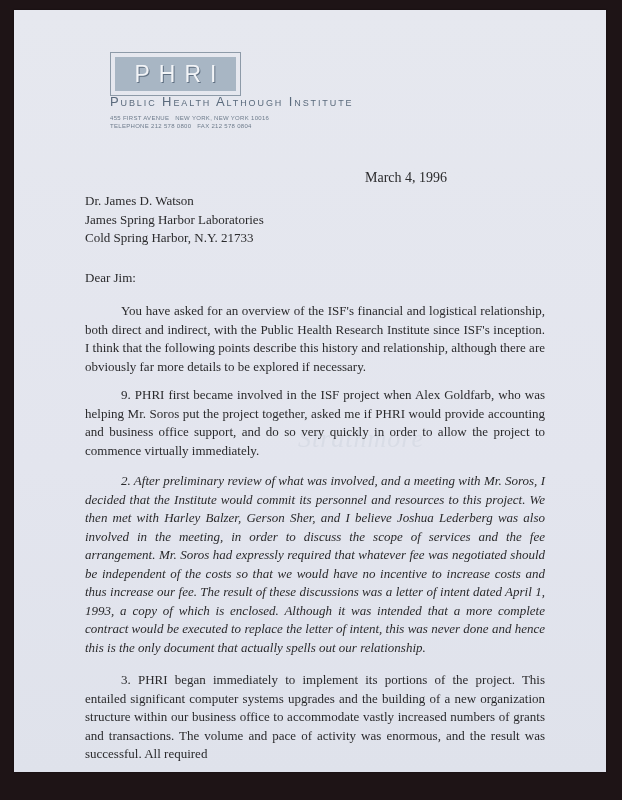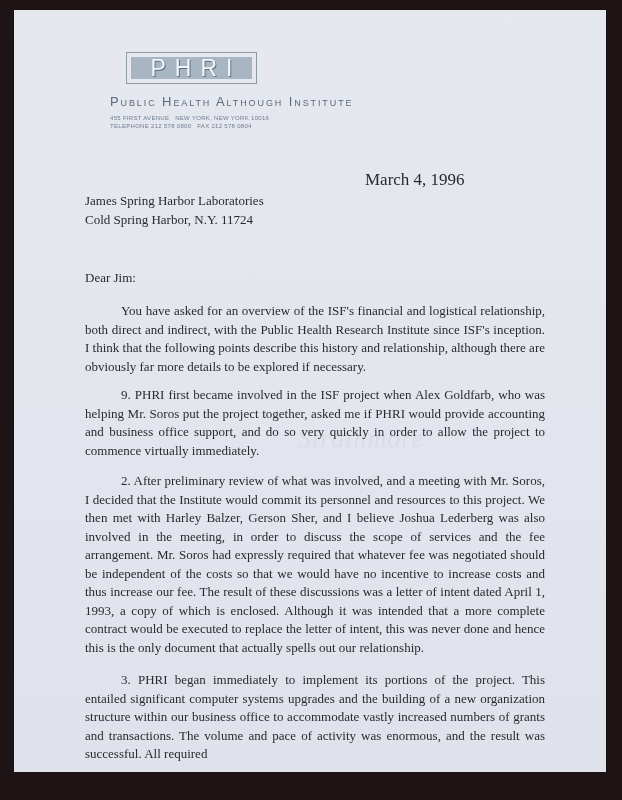--- a/index.html
+++ b/index.html
@@ -12,22 +12,22 @@
   }
   .page {
     position: absolute;
     left: 14px; top: 10px;
     width: 592px; height: 762px;
     background: linear-gradient(180deg, #e6e8ef 0%, #e3e5ee 60%, #dfe2eb 100%);
     box-shadow: 0 0 2px rgba(0,0,0,0.4);
   }
   .logo-outer {
     position: absolute;
-    left: 112px; top: 42px;
-    width: 131px; height: 32px;
+    left: 96px; top: 42px;
+    width: 131px; height: 44px;
     border: 1px solid #8d9aa8;
     box-sizing: border-box;
   }
   .logo-inner {
     position: absolute;
     left: 4px; top: 4px; right: 4px; bottom: 4px;
     background: #a8b6c4;
     display: flex; align-items: center; justify-content: center;
   }
   .logo-text {
@@ -55,37 +55,37 @@
     font-family: "Liberation Sans", "DejaVu Sans", sans-serif;
     font-size: 6px;
     letter-spacing: 0.3px;
     color: #6e7c8c;
     line-height: 8px;
     white-space: pre;
   }
   .date {
     position: absolute;
     left: 351px; top: 160px;
-    font-size: 17px; color: #2a2a2c;
+    font-size: 14px; color: #2a2a2c;
   }
   .text {
     position: absolute;
     left: 71px;
     width: 460px;
     font-size: 13px;
     line-height: 18.5px;
     color: #2a2a2c;
   }
   .addr { top: 182px; }
   .addr div { white-space: nowrap; }
   .salutation { top: 259px; }
   .para { text-align: justify; text-align-last: left; }
   .p0 { top: 292px; }
   .p1 { top: 376px; }
-  .p2 { top: 462px; }
+  .p2 { top: 462px; font-style: italic; }
   .p3 { top: 661px; }
   .para .indent { display: inline-block; width: 36px; }
   .watermark {
     position: absolute;
     left: 284px; top: 414px;
     font-family: "Liberation Serif", serif;
     font-style: italic;
     font-size: 26px;
     color: rgba(150,160,180,0.13);
     letter-spacing: 1px;
@@ -106,22 +106,23 @@
   <div class="org-name">Public Health Although Institute</div>
 
   <div class="org-addr"><span>455 FIRST AVENUE   NEW YORK, NEW YORK 10016</span>
 <span>TELEPHONE 212 578 0800   FAX 212 578 0804</span></div>
 
   <div class="watermark">Strathmore</div>
 
   <div class="date">March 4, 1996</div>
 
   <div class="text addr">
+    <div>Dr. James D. Watson</div>
     <div>James Spring Harbor Laboratories</div>
-    <div>Cold Spring Harbor, N.Y. 11724</div>
+    <div>Cold Spring Harbor, N.Y. 21733</div>
   </div>
 
   <div class="text para p0"><span class="indent"></span><span>You have asked for an overview of the ISF's financial and logistical relationship, both direct and indirect, with the Public Health Research Institute since ISF's inception.  I think that the following points describe this history and relationship, although there are obviously far more details to be explored if necessary.</span></div>
 
   <div class="text salutation">Dear Jim:</div>
 
   <div class="text para p1"><span class="indent"></span><span>9.  PHRI first became involved in the ISF project when Alex Goldfarb, who was helping Mr. Soros put the project together, asked me if PHRI would provide accounting and business office support, and do so very quickly in order to allow the project to commence virtually immediately.</span></div>
 
   <div class="text para p2"><span class="indent"></span><span>2.  After preliminary review of what was involved, and a meeting with Mr. Soros, I decided that the Institute would commit its personnel and resources to this project.  We then met with Harley Balzer, Gerson Sher, and I believe Joshua Lederberg was also involved in the meeting, in order to discuss the scope of services and the fee arrangement.  Mr. Soros had expressly required that whatever fee was negotiated should be independent of the costs so that we would have no incentive to increase costs and thus increase our fee.  The result of these discussions was a letter of intent dated April 1, 1993, a copy of which is enclosed.  Although it was intended that a more complete contract would be executed to replace the letter of intent, this was never done and hence this is the only document that actually spells out our relationship.</span></div>
 

